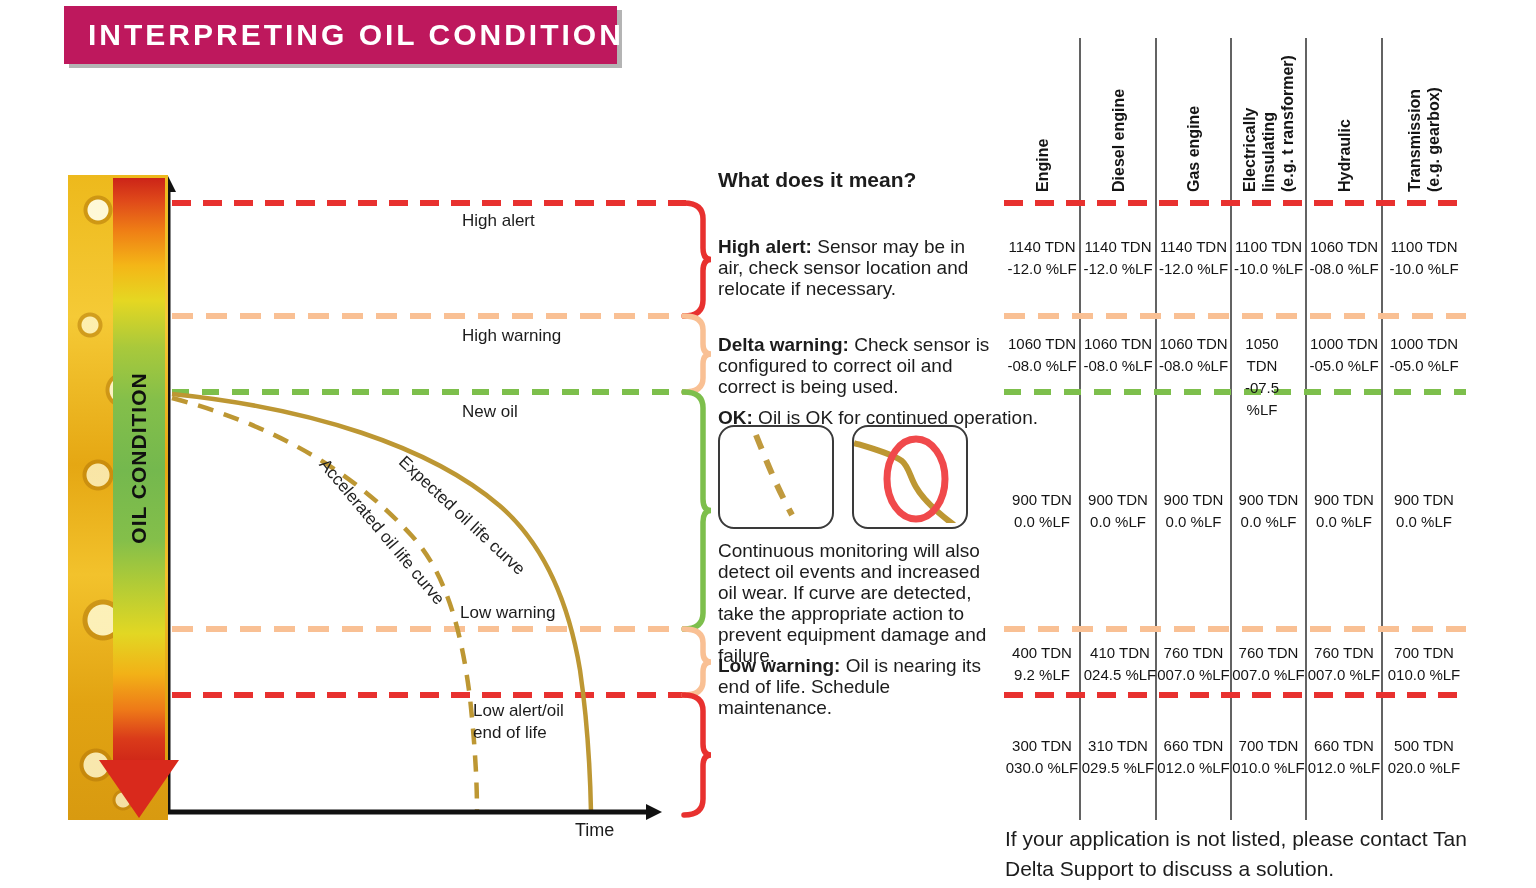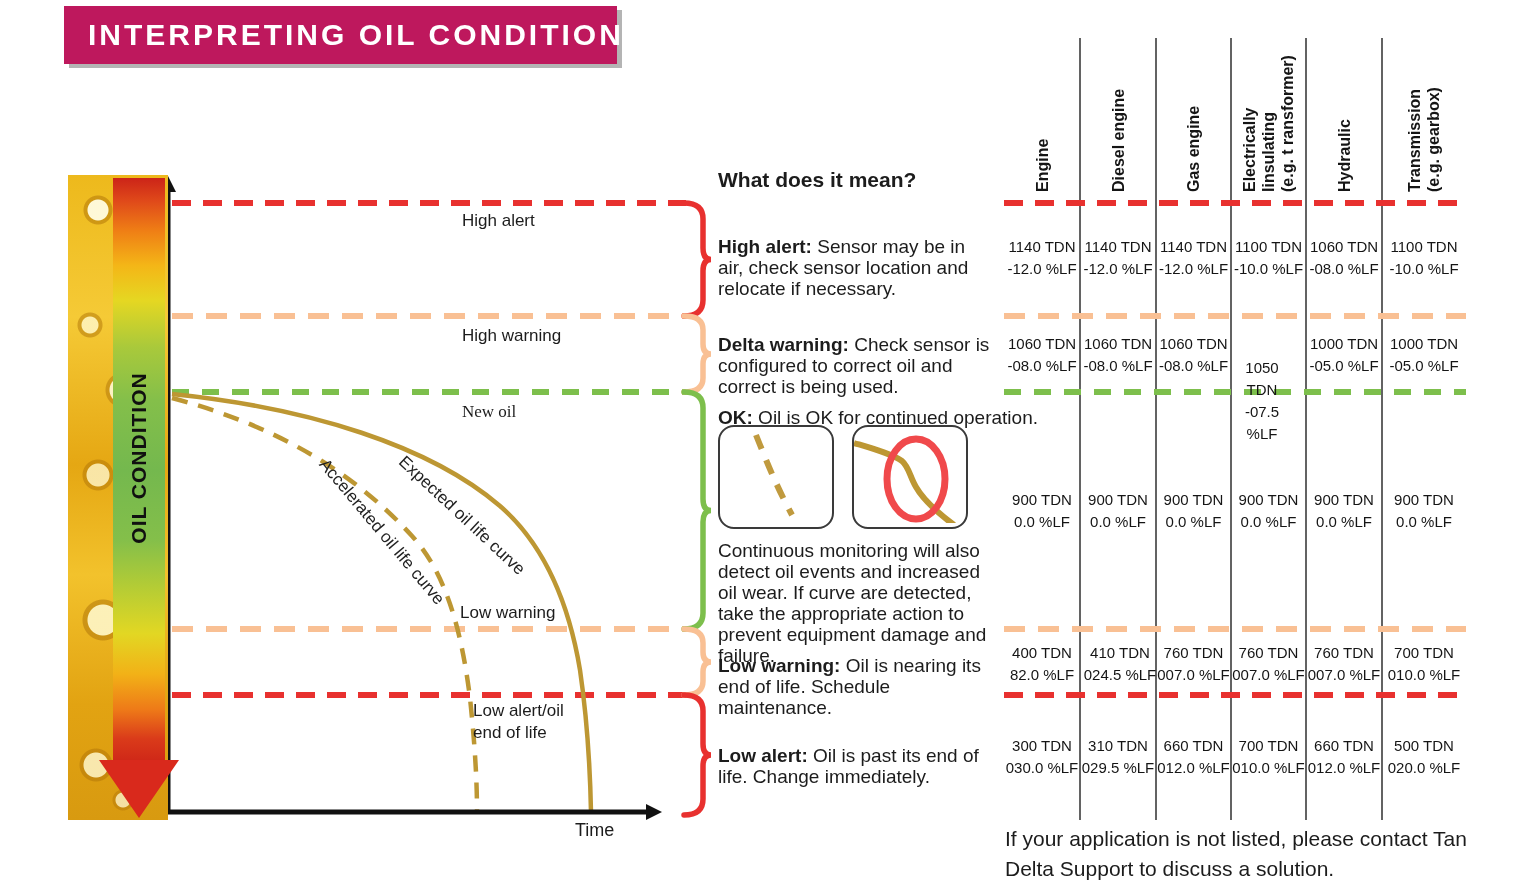--- a/index.html
+++ b/index.html
@@ -119,21 +119,21 @@
     <span>INTERPRETING OIL CONDITION</span>
   </div>
 
   <div class="abs oil-strip"></div>
   <div class="abs grad-bar"></div>
   <div class="abs grad-head"></div>
   <div class="abs oil-cond-label">OIL CONDITION</div>
 
   <div class="abs zone-label" style="left:462px;top:210px;">High alert</div>
   <div class="abs zone-label" style="left:462px;top:325px;">High warning</div>
-  <div class="abs zone-label" style="left:462px;top:401px;font-family:Liberation Serif, serif;">New oil</div>
+  <div class="abs zone-label" style="left:462px;top:401px;">New oil</div>
   <div class="abs zone-label" style="left:460px;top:602px;">Low warning</div>
   <div class="abs zone-label" style="left:473px;top:700px;">Low alert/oil
 end of life</div>
 
   <div class="abs curve-label" style="left:408px;top:452px;transform:rotate(43deg);">Expected oil life curve</div>
   <div class="abs curve-label" style="left:330px;top:455px;transform:rotate(50deg);">Accelerated oil life curve</div>
   <div class="abs time-label">Time</div>
 
   <div class="abs mid-head">What does it mean?</div>
 
@@ -152,21 +152,20 @@
     <svg width="108" height="96" viewBox="0 0 108 96">
       <path d="M0,16 C20,22 38,27 48,34 C55,40 56,50 62,60 C70,74 84,86 100,98" stroke="#bd9733" stroke-width="6" fill="none"></path>
       <ellipse cx="62" cy="52" rx="29" ry="40" stroke="#f0494b" stroke-width="7" fill="none"></ellipse>
     </svg>
   </div>
 
   <p class="abs para" style="top:521px;">Continuous monitoring will also detect oil events and increased oil wear. If curve are detected, take the appropriate action to prevent equipment damage and failure.</p>
 
   <p class="abs para" style="top:636px;"><b>Low warning:</b><span> Oil is nearing its end of life. Schedule maintenance.</span></p>
 
-  <p class="abs para" style="top:726px;"><b>Low alert:</b><span> Oil is past its end of life. Change immediately.</span></p>
 
   <div>
       <div class="col-header" style="left: 1032.5px;">Engine</div>
       <div class="col-header" style="left: 1108.5px;">Diesel engine</div>
       <div class="col-header" style="left: 1184px;">Gas engine</div>
       <div class="col-header" style="left: 1240px;">Electrically
 Iinsulating
 (e.g. t ransformer)</div>
       <div class="col-header" style="left: 1334.5px;">Hydraulic</div>
       <div class="col-header" style="left: 1405px;">Transmission
@@ -200,21 +199,21 @@
         <span>-08.0 %LF</span>
       </div>
       <div class="tcell" style="left: 1080px; width: 76px; top: 333px;">
         <b>1060 TDN</b>
         <span>-08.0 %LF</span>
       </div>
       <div class="tcell" style="left: 1156px; width: 75px; top: 333px;">
         <b>1060 TDN</b>
         <span>-08.0 %LF</span>
       </div>
-      <div class="tcell" style="left: 1231px; width: 62px; top: 333px; margin-top: 24px;">
+      <div class="tcell" style="left: 1231px; width: 62px; top: 333px;">
         <b>1050 TDN</b>
         <span>-07.5 %LF</span>
       </div>
       <div class="tcell" style="left: 1306px; width: 76px; top: 333px;">
         <b>1000 TDN</b>
         <span>-05.0 %LF</span>
       </div>
       <div class="tcell" style="left: 1382px; width: 84px; top: 333px;">
         <b>1000 TDN</b>
         <span>-05.0 %LF</span>
@@ -238,21 +237,21 @@
       <div class="tcell" style="left: 1306px; width: 76px; top: 489px;">
         <b>900 TDN</b>
         <span>0.0 %LF</span>
       </div>
       <div class="tcell" style="left: 1382px; width: 84px; top: 489px;">
         <b>900 TDN</b>
         <span>0.0 %LF</span>
       </div>
       <div class="tcell" style="left: 1004px; width: 76px; top: 642px;">
         <b>400 TDN</b>
-        <span>82.0 %LF</span>
+        <span>9.2 %LF</span>
       </div>
       <div class="tcell" style="left: 1080px; width: 80px; top: 642px;">
         <b>410 TDN</b>
         <span>024.5 %LF</span>
       </div>
       <div class="tcell" style="left: 1156px; width: 75px; top: 642px;">
         <b>760 TDN</b>
         <span>007.0 %LF</span>
       </div>
       <div class="tcell" style="left: 1231px; width: 75px; top: 642px;">

